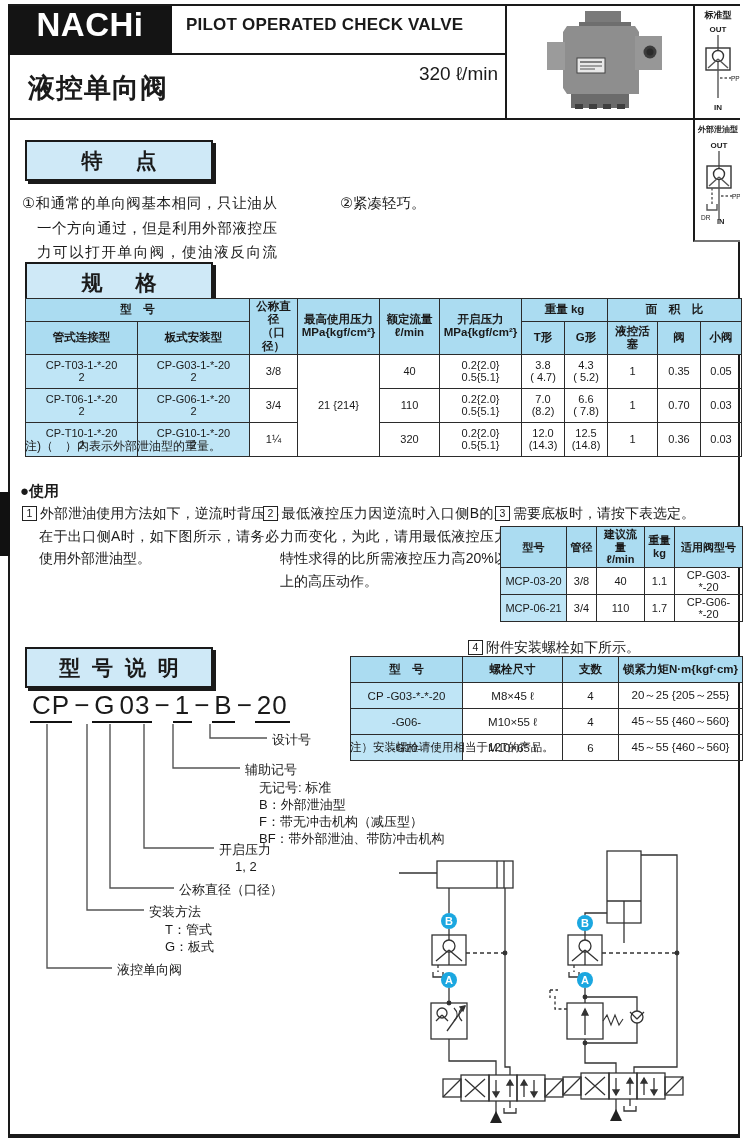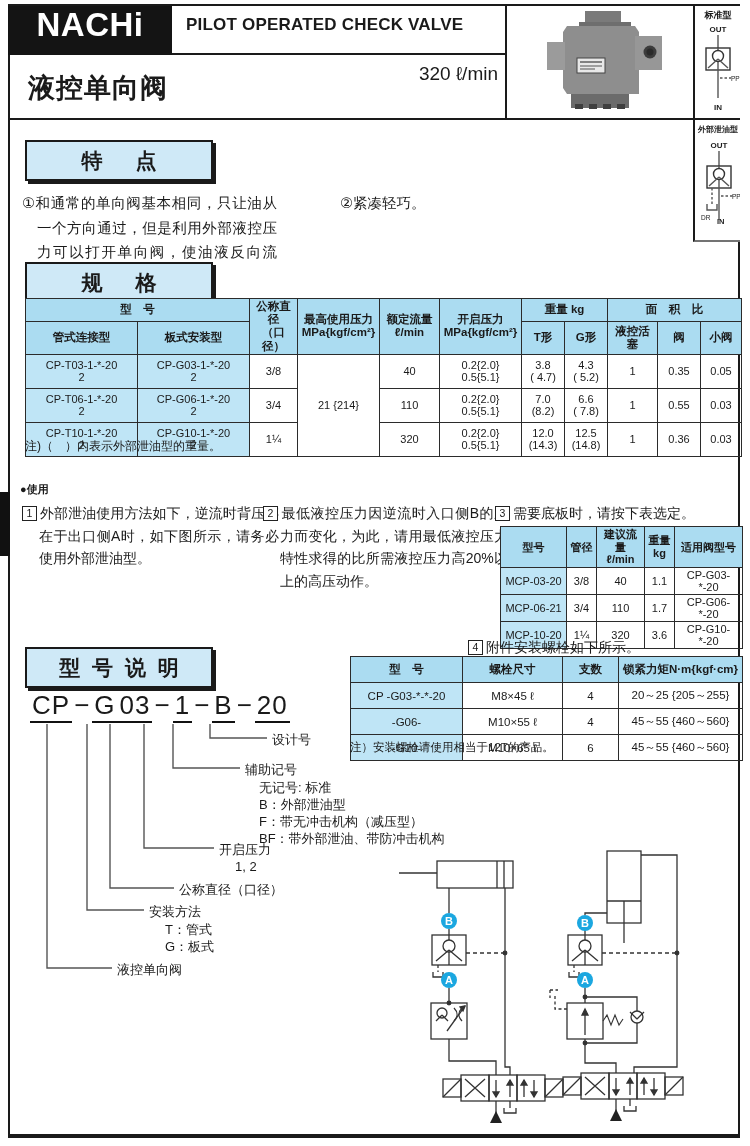--- a/index.html
+++ b/index.html
@@ -30,21 +30,21 @@
   .hbox{border:2px solid #1a1a1a;background:#cfe9f7;box-shadow:3px 3px 0 #1a1a1a;
         display:flex;align-items:center;justify-content:center;
         font-weight:bold;font-size:21px;}
   .hbox span{letter-spacing:6px;text-indent:6px;}
 
   .fpara{font-size:14.5px;line-height:1.7;text-align:justify;padding-left:15px;text-indent:-15px;}
   .upara{font-size:14px;line-height:1.62;text-align:justify;padding-left:17px;text-indent:-17px;}
   .nbox{display:inline-block;width:13px;height:13px;border:1.2px solid #222;font-size:10.5px;
         line-height:13px;text-align:center;vertical-align:1px;margin-right:3px;background:#fff;
         text-indent:0;font-weight:normal;}
-  .uhead{font-weight:bold;font-size:11px;}
+  .uhead{font-weight:bold;font-size:15px;}
 
   table{border-collapse:collapse;}
   th,td{border:1.5px solid #2b2b2b;padding:1px 2px;text-align:center;}
   .thb{background:#abdcf1;font-weight:bold;}
   .cb{background:#bfe5f6;}
 
   .spec-table{width:716px;table-layout:fixed;font-size:11px;}
   .spec-table .h1{height:20px;}
   .spec-table .h2{height:29px;}
   .spec-table .dr{height:34px;}
@@ -202,21 +202,21 @@
   </tr>
   <tr class="dr">
     <td class="cb"><span>CP-T06-1-*-20</span><br><span>2</span></td>
     <td class="cb"><span>CP-G06-1-*-20</span><br><span>2</span></td>
     <td>3/4</td>
     <td>110</td>
     <td><span>0.2{2.0}</span><br><span>0.5{5.1}</span></td>
     <td><span>7.0</span><br><span>(8.2)</span></td>
     <td><span>6.6</span><br><span>( 7.8)</span></td>
     <td>1</td>
-    <td>0.55</td>
+    <td>0.70</td>
     <td>0.03</td>
   </tr>
   <tr class="dr">
     <td class="cb"><span>CP-T10-1-*-20</span><br><span>2</span></td>
     <td class="cb"><span>CP-G10-1-*-20</span><br><span>2</span></td>
     <td>1¼</td>
     <td>320</td>
     <td><span>0.2{2.0}</span><br><span>0.5{5.1}</span></td>
     <td><span>12.0</span><br><span>(14.3)</span></td>
     <td><span>12.5</span><br><span>(14.8)</span></td>
@@ -261,27 +261,20 @@
     <td>40</td>
     <td>1.1</td>
     <td>CP-G03-*-20</td>
   </tr>
   <tr>
     <td class="cb">MCP-06-21</td>
     <td>3/4</td>
     <td>110</td>
     <td>1.7</td>
     <td>CP-G06-*-20</td>
-  </tr>
-  <tr>
-    <td class="cb">MCP-10-20</td>
-    <td>1¼</td>
-    <td>320</td>
-    <td>3.6</td>
-    <td>CP-G10-*-20</td>
   </tr>
 </tbody>
   </table>
 
 <div class="abs upara" style="left:468px;top:636px;width:260px">
   <span class="nbox">4</span><span>附件安装螺栓如下所示。</span>
 </div>
 
 <table class="abs bolt-table" style="left:350px;top:656px">
   <colgroup>

